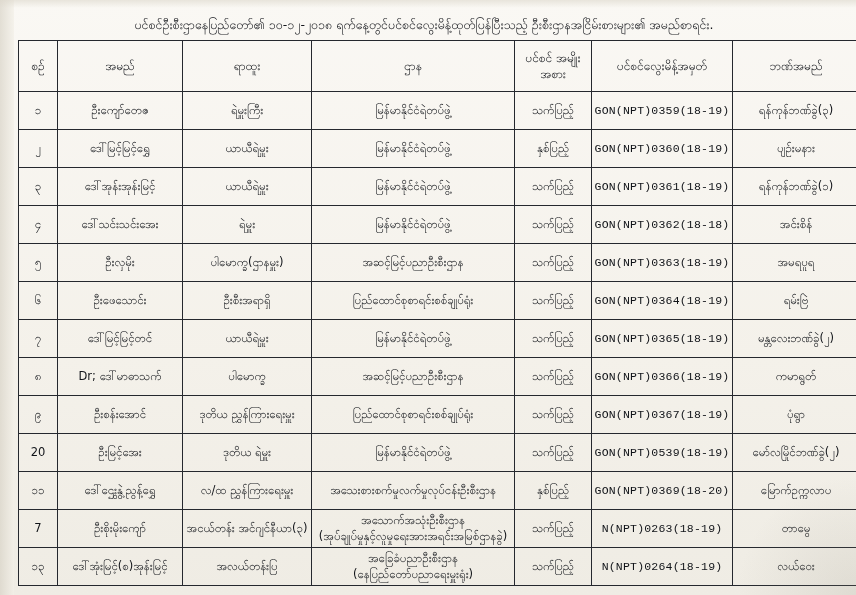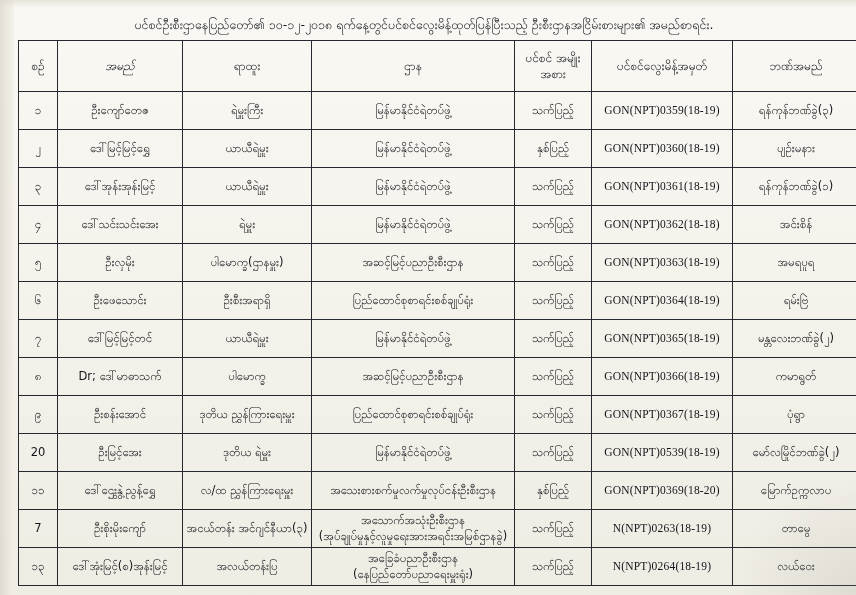--- a/index.html
+++ b/index.html
@@ -70,28 +70,28 @@
     font-weight: normal;
   }
   table.main tbody td {
     height: 31px;
   }
   td.multi {
     font-size: 10.5px;
     line-height: 1.3;
   }
   .c-no     { width: 34px; }
-  .c-name   { width: 120px; font-style: italic; }
+  .c-name   { width: 120px; }
   .c-rank   { width: 124px; margin-left: 36px; }
   .c-pos    { width: 198px; }
   .c-type   { width: 72px; border-radius: 18px;  }
   .c-lic    { width: 136px; }
   .c-birth  { width: 122px; }
   .mono {
-    font-family: Liberation Serif, serif;
+    font-family: Liberation Mono, monospace;
     font-size: 12px;
     letter-spacing: .2px;
   }
   .shade {
     position: absolute;
     right: 0; bottom: 0;
     width: 120px; height: 120px;
     background: radial-gradient(circle at 100% 100%, rgba(150,145,130,.18), rgba(150,145,130,0) 70%);
     pointer-events: none;
   }

